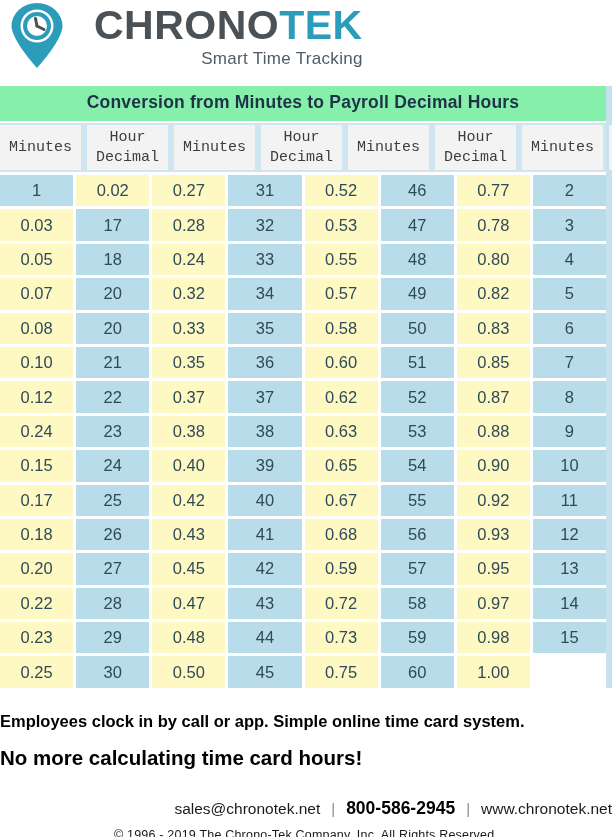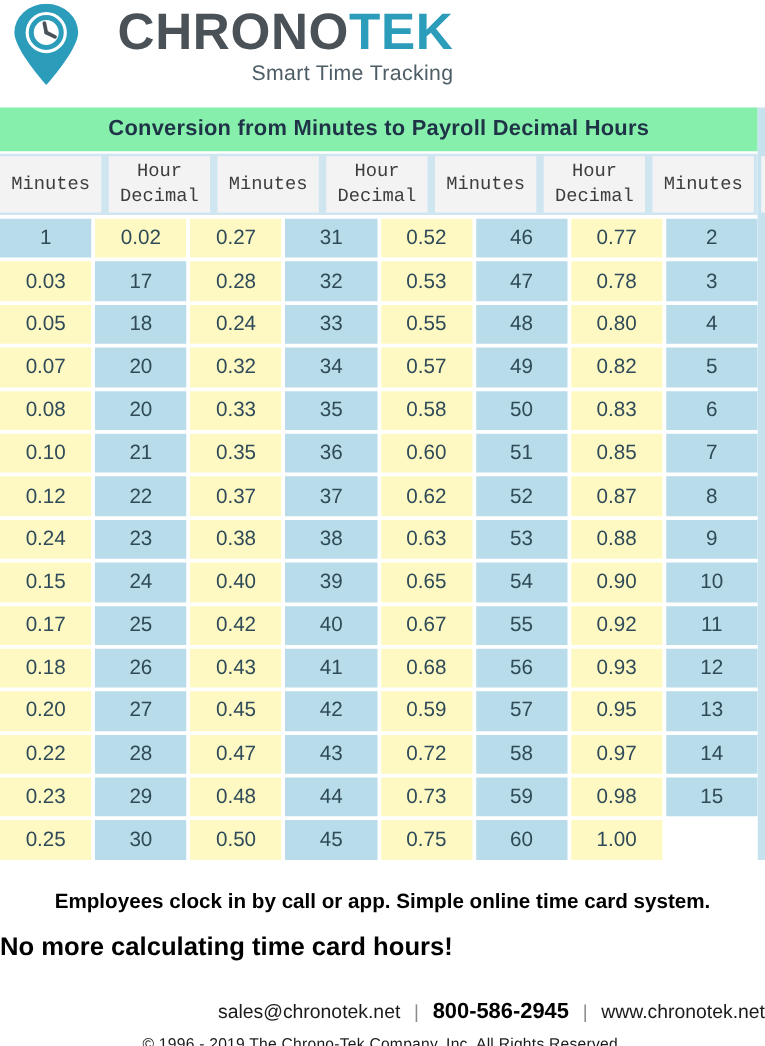--- a/index.html
+++ b/index.html
@@ -36,21 +36,21 @@
   }
   .data-grid { display: grid; grid-template-columns: repeat(8, 1fr); gap: 3px; margin-top: 3px; background: #fff; }
   .cell {
     display: flex; align-items: center; justify-content: center;
     font-size: 16.5px; color: #2f4a58; height: 31.4px;
   }
   .col-min { background: #b9dcea; }
   .col-dec { background: #fef9c3; }
 
   
-  .tag1 { text-align: center; font-weight: bold; font-size: 16.5px; color: #000; margin-top: 24px; }
+  .tag1 { text-align: left; font-weight: bold; font-size: 16.5px; color: #000; margin-top: 24px; }
   .tag2 { font-weight: 600; font-size: 20.5px; color: #000; margin-top: 15px; }
   .contact { text-align: right; font-size: 15.5px; color: #1a1a1a; margin-top: 28px; }
   .contact .phone { font-weight: bold; font-size: 17.5px; color: #000; }
   .contact .pipe { color: #8a8a8a; padding: 0 11px; font-size: 15px; }
   .copyright { text-align: center; font-size: 12.5px; color: #1a1a1a; margin-top: 9px; letter-spacing: 0.2px; }
 </style>
 </head>
 <body>
 
 <div class="page">

